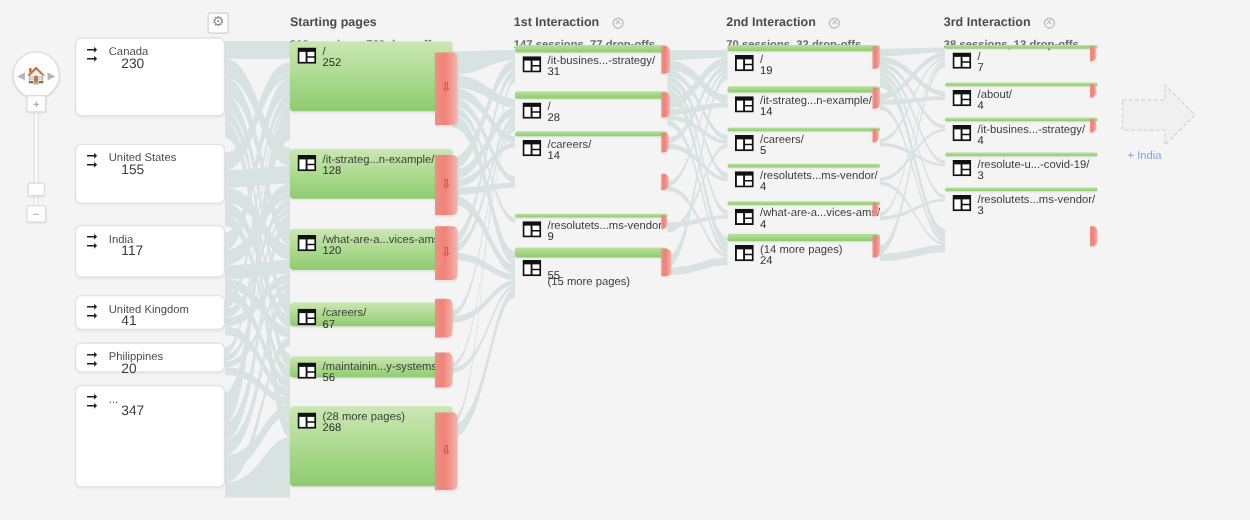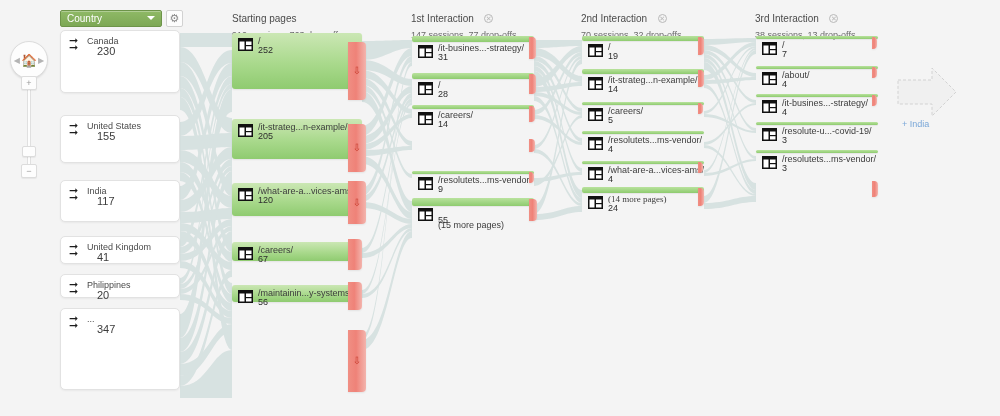--- a/index.html
+++ b/index.html
@@ -85,32 +85,32 @@
     position: absolute; left: 166px; top: 10px;
     width: 17px; height: 17px;
     background: #fdfdfd; border: 1px solid #d2d2d2; border-radius: 2px;
     display: flex; align-items: center; justify-content: center;
     color: #8a8a8a; font-size: 11px; line-height: 1;
   }
 
   
   .col-head { position: absolute; }
   .col-head .ttl {
-    font-size: 10px; font-weight: normal; color: #4b4b4b;
+    font-size: 10px; font-weight: bold; color: #4b4b4b;
     display: inline-block;
   }
   .col-head .close-x {
     display: inline-block; margin-left: 6px;
     width: 9px; height: 9px; border-radius: 50%;
     border: 1px solid #b9b9b9; color: #b9b9b9;
     font-size: 7px; line-height: 7px; text-align: center;
     vertical-align: 1px;
   }
   .col-head .sub {
-    font-size: 9px; color: #6a6a6a; margin-top: 4px;
+    font-size: 9px; color: #6a6a6a; margin-top: 4px; font-weight: bold;
   }
 
   
   .dim-node {
     position: absolute;
     background: #fff;
     border: 1px solid #e2e2e2;
     border-radius: 5px;
     box-shadow: 0 1px 2px rgba(0,0,0,.05);
   }
@@ -310,24 +310,20 @@
     <span class="home">🏠</span>
     <span class="chev">▶</span>
   </div>
   <div class="zoom-slider">
     <div class="zoom-track"></div>
     <div class="zoom-btn zoom-plus">+</div>
     <div class="zoom-handle"></div>
     <div class="zoom-btn zoom-minus">−</div>
   </div>
 
-  <div class="dim-select">
-    <span>Country</span>
-    <span class="caret"></span>
-  </div>
   <div class="gear-btn">⚙</div>
 
   <div class="col-head" style="left:232px; top:8px;">
     <span class="ttl">Starting pages</span>
     <div class="sub">910 sessions, 763 drop-offs</div>
   </div>
   <div class="col-head" style="left:411px; top:8px;">
     <span class="ttl">1st Interaction</span>
     <span class="close-x">✕</span>
     <div class="sub">147 sessions, 77 drop-offs</div>
@@ -391,21 +387,21 @@
 
   <div class="page-node" style="left:232px; top:119px; width:130px; height:40px;">
     <div class="block"></div>
     <svg class="pico" viewBox="0 0 15 13">
         <rect x="0" y="0" width="15" height="13" fill="#111"></rect>
         <rect x="1.5" y="3.5" width="5" height="8" fill="#fff"></rect>
         <rect x="8" y="3.5" width="5.5" height="3.5" fill="#fff"></rect>
         <rect x="8" y="8.2" width="5.5" height="3.3" fill="#fff"></rect>
       </svg>
     <span class="lbl">/it-strateg...n-example/</span>
-    <span class="val">205</span>
+    <span class="val">128</span>
   </div>
   <div class="dropoff" style="left:348px; top:124px; width:18px; height:48px;">
       <span class="dico">⇩</span>
     </div>
 
   <div class="page-node" style="left:232px; top:183px; width:130px; height:33px;">
     <div class="block"></div>
     <svg class="pico" viewBox="0 0 15 13">
         <rect x="0" y="0" width="15" height="13" fill="#111"></rect>
         <rect x="1.5" y="3.5" width="5" height="8" fill="#fff"></rect>
@@ -438,20 +434,31 @@
         <rect x="0" y="0" width="15" height="13" fill="#111"></rect>
         <rect x="1.5" y="3.5" width="5" height="8" fill="#fff"></rect>
         <rect x="8" y="3.5" width="5.5" height="3.5" fill="#fff"></rect>
         <rect x="8" y="8.2" width="5.5" height="3.3" fill="#fff"></rect>
       </svg>
     <span class="lbl">/maintainin...y-systems/</span>
     <span class="val">56</span>
   </div>
   <div class="dropoff" style="left:348px; top:282px; width:14px; height:28px;"></div>
 
+  <div class="page-node" style="left:232px; top:325px; width:130px; height:64px;">
+    <div class="block"></div>
+    <svg class="pico" viewBox="0 0 15 13">
+        <rect x="0" y="0" width="15" height="13" fill="#111"></rect>
+        <rect x="1.5" y="3.5" width="5" height="8" fill="#fff"></rect>
+        <rect x="8" y="3.5" width="5.5" height="3.5" fill="#fff"></rect>
+        <rect x="8" y="8.2" width="5.5" height="3.3" fill="#fff"></rect>
+      </svg>
+    <span class="lbl">(28 more pages)</span>
+    <span class="val">268</span>
+  </div>
   <div class="dropoff" style="left:348px; top:330px; width:18px; height:62px;">
       <span class="dico">⇩</span>
     </div>
 
   <div class="thin-node" style="left:412px; top:36px; width:122px; height:26px;">
     <div class="bar" style="height:6px;"></div>
     <svg class="pico" style="top:9px;" viewBox="0 0 15 13">
         <rect x="0" y="0" width="15" height="13" fill="#111"></rect>
         <rect x="1.5" y="3.5" width="5" height="8" fill="#fff"></rect>
         <rect x="8" y="3.5" width="5.5" height="3.5" fill="#fff"></rect>
@@ -581,21 +588,21 @@
   <div class="dropoff" style="left:698px; top:162px; width:5px; height:11px;"></div>
 
   <div class="thin-node" style="left:582px; top:187px; width:122px; height:26px;">
     <div class="bar" style="height:6px;"></div>
     <svg class="pico" style="top:9px;" viewBox="0 0 15 13">
         <rect x="0" y="0" width="15" height="13" fill="#111"></rect>
         <rect x="1.5" y="3.5" width="5" height="8" fill="#fff"></rect>
         <rect x="8" y="3.5" width="5.5" height="3.5" fill="#fff"></rect>
         <rect x="8" y="8.2" width="5.5" height="3.3" fill="#fff"></rect>
       </svg>
-    <span class="lbl" style="top:7px;font-family:Liberation Serif, serif;">(14 more pages)</span>
+    <span class="lbl" style="top:7px;">(14 more pages)</span>
     <span class="val" style="top:16px;">24</span>
   </div>
   <div class="dropoff" style="left:698px; top:188px; width:6px; height:18px;"></div>
 
   <div class="thin-node" style="left:756px; top:36px; width:122px; height:26px;">
     <div class="bar" style="height:3px;"></div>
     <svg class="pico" style="top:6px;" viewBox="0 0 15 13">
         <rect x="0" y="0" width="15" height="13" fill="#111"></rect>
         <rect x="1.5" y="3.5" width="5" height="8" fill="#fff"></rect>
         <rect x="8" y="3.5" width="5.5" height="3.5" fill="#fff"></rect>

